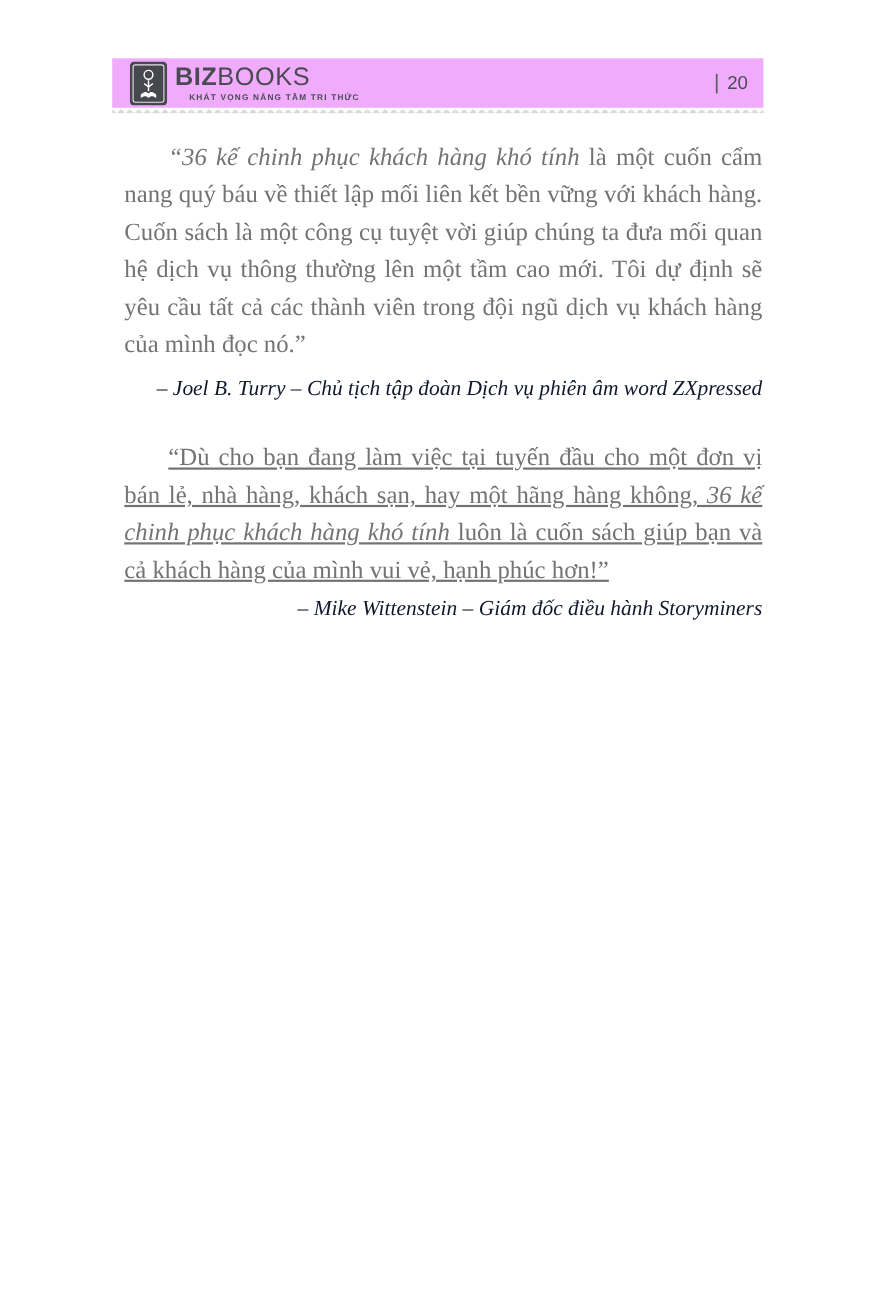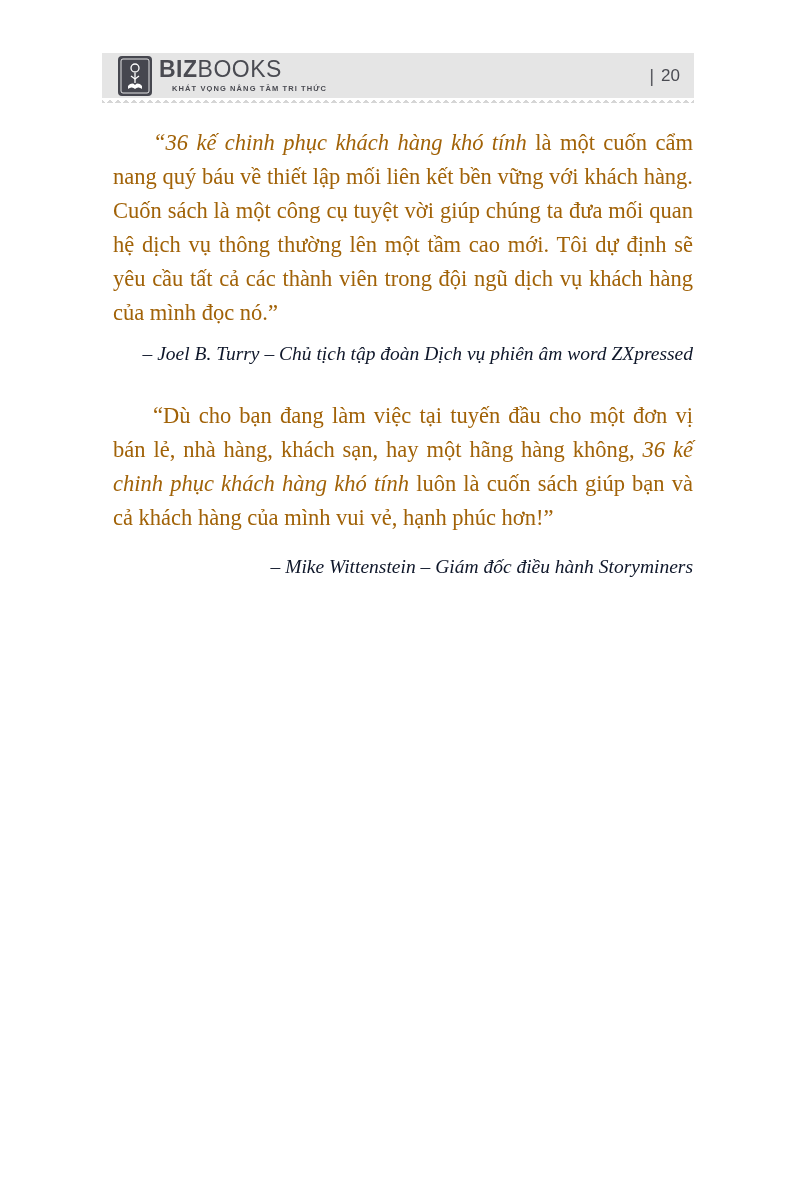--- a/index.html
+++ b/index.html
@@ -4,21 +4,21 @@
 <style>
   html,body{margin:0;padding:0;background:#ffffff;}
   body{
     width:805px;height:1184px;position:relative;overflow:hidden;
     font-family:"Liberation Serif","DejaVu Serif",serif;
     color:#2d2d2d;
   }
   
   .band{
     position:absolute;left:102px;top:53px;width:592px;height:45px;
-    background:#e5e5e5;
+    background:#f0abfc;
     display:flex;align-items:center;justify-content:space-between;
     padding:0;
   }
   .band::after{ 
     content:"";position:absolute;left:0;right:0;top:100%;height:5px;
     background:
       linear-gradient(45deg,#d6d6d6 2.5px,transparent 2.5px),
       linear-gradient(-45deg,#d6d6d6 2.5px,transparent 2.5px);
     background-size:8px 5px;background-repeat:repeat-x;
   }
@@ -42,29 +42,29 @@
     display:flex;align-items:center;gap:7px;
   }
   .pagenum .sep{font-size:19px;font-weight:300;color:#5a5b61;}
   
   .content{
     position:absolute;left:113px;top:126px;width:580px;
   }
   p{margin:0;}
   .quote{
     font-size:22.5px;line-height:34px;text-align:justify;
-    text-indent:40px;color:#a16207;
+    text-indent:40px;color:#737373;
   }
   .quote em{font-style:italic;}
   .attribution{
     font-style:italic;font-size:19.5px;line-height:24px;
     text-align:right;color:#0f172a;margin-top:12px;
   }
-  .quote-2{margin-top:33px;}
-  .attribution-2{margin-top:20px;}
+  .quote-2{margin-top:33px;text-decoration:underline;}
+  .attribution-2{margin-top:7px;}
 </style>
 </head>
 <body>
 
 <div class="page">
 
   <header class="band">
     <div class="logo">
       <span class="logo-icon">
         <svg width="34" height="40" viewBox="0 0 34 40" xmlns="http://www.w3.org/2000/svg">

